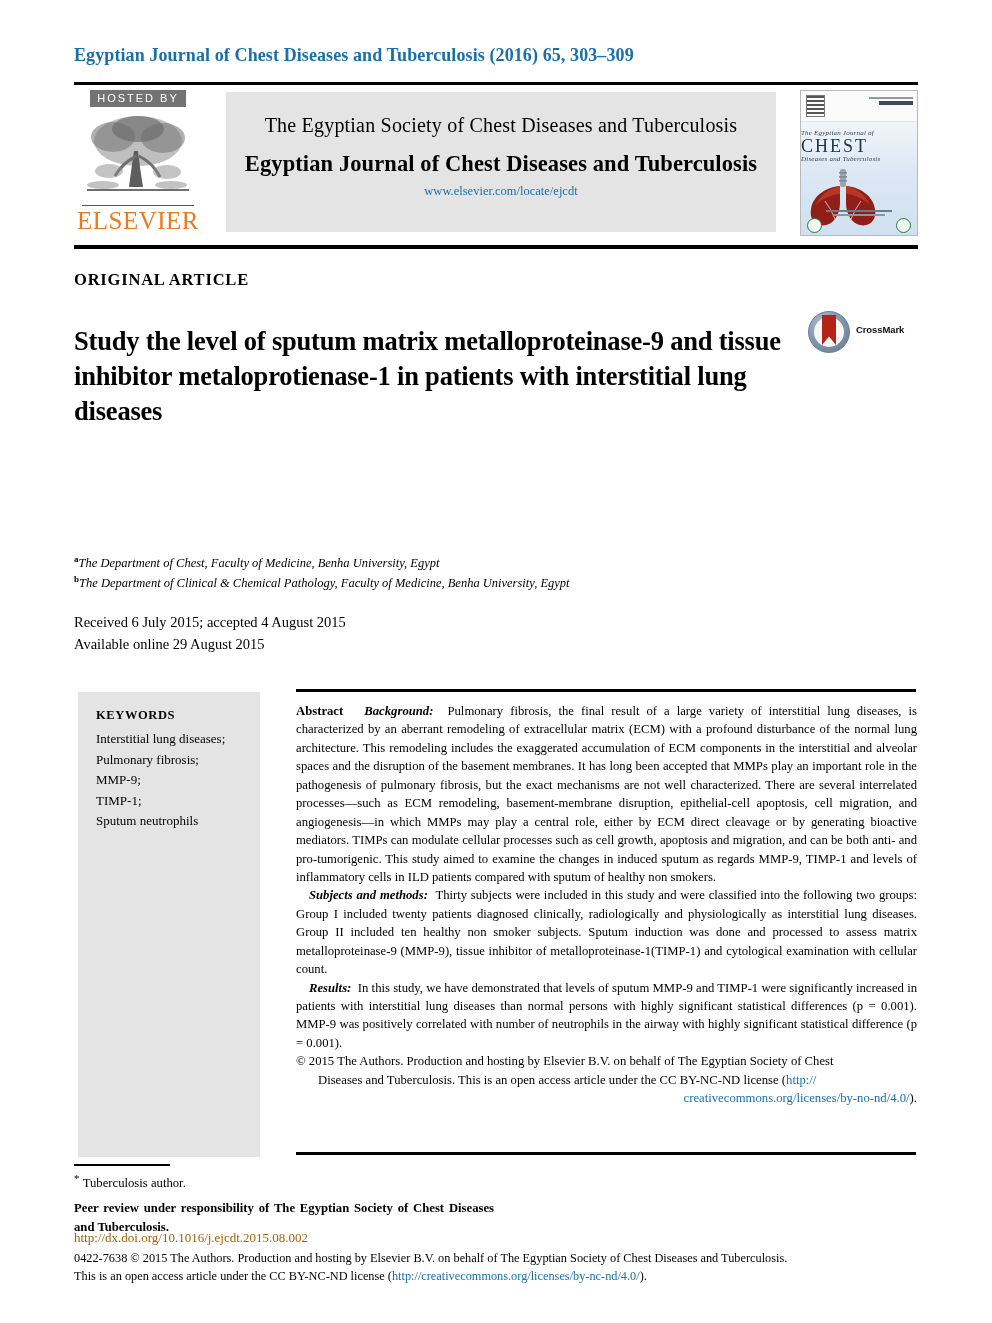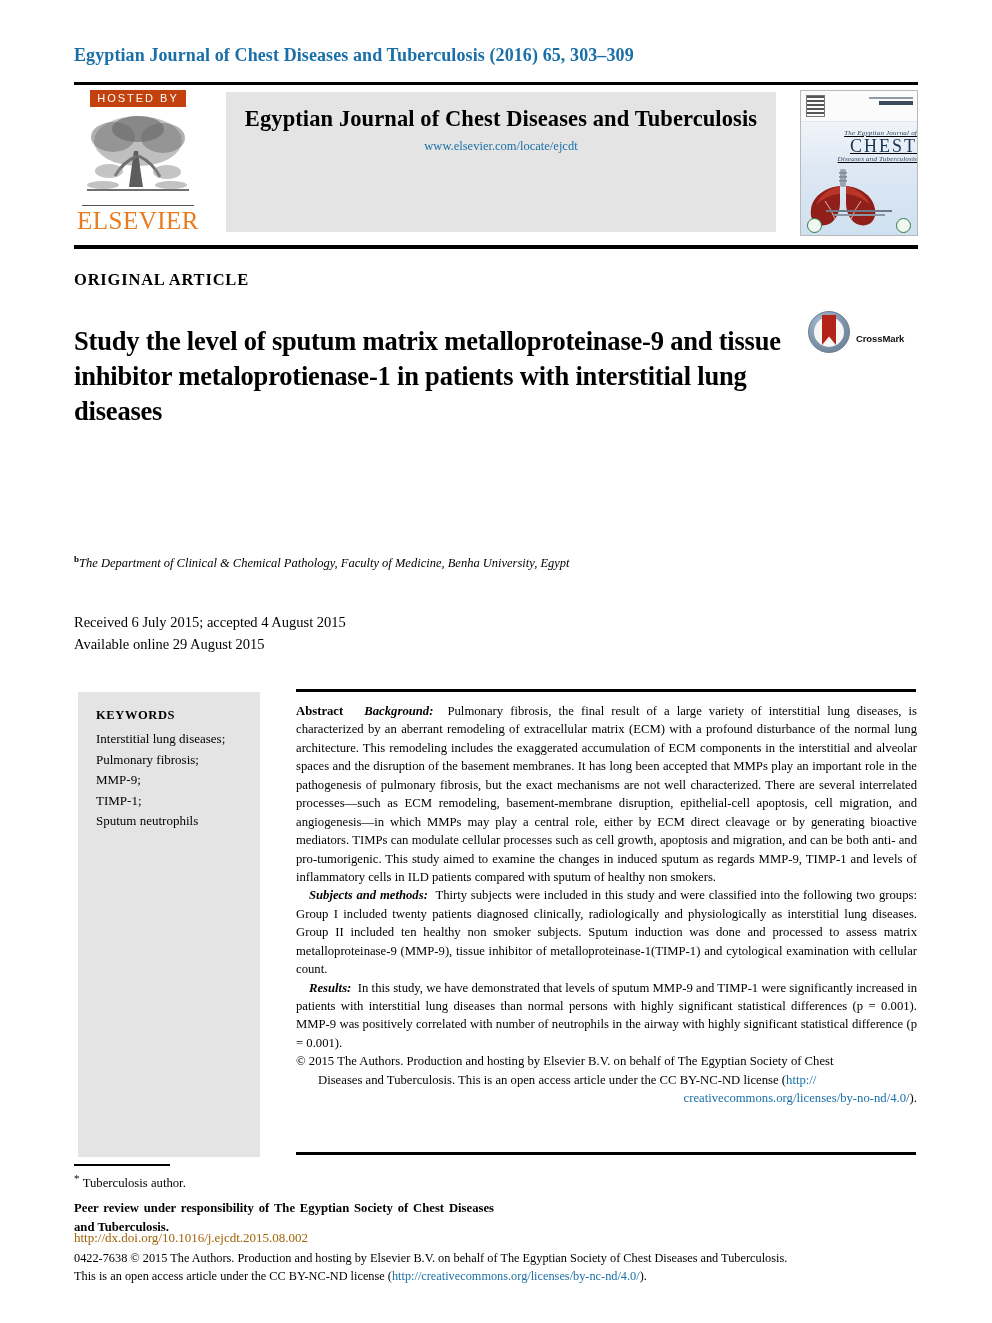--- a/index.html
+++ b/index.html
@@ -52,21 +52,21 @@
   }
   .elsevier-block {
     position: absolute;
     left: 0;
     top: 0;
     width: 128px;
     text-align: center;
   }
   .hosted-by {
     display: inline-block;
-    background: #c2410c;
+    background: #737373;
     color: #ffffff;
     font-family: "Liberation Sans", sans-serif;
     font-size: 11px;
     letter-spacing: 2px;
     padding: 2px 7px 3px 7px;
     margin-top: 2px;
   }
   .tree-logo {
     margin-top: 4px;
     width: 118px;
@@ -248,21 +248,21 @@
   }
   .cm-ribbon {
     position: absolute;
     left: 13px; top: 3px;
     width: 14px; height: 30px;
     background: #b32317;
     clip-path: polygon(0 0, 100% 0, 100% 100%, 50% 72%, 0 100%);
   }
   .cm-text {
     position: absolute;
-    left: 48px; top: 22px;
+    left: 48px; top: 13px;
     font-family: "Liberation Sans", sans-serif;
     font-size: 9.5px;
     font-weight: bold;
     color: #111;
     letter-spacing: -0.1px;
   }
 
   
   .authors {
     position: absolute;
@@ -448,35 +448,36 @@
           <ellipse cx="92" cy="74" rx="16" ry="4" fill="#9a9a9a" opacity="0.6"></ellipse>
         </g>
       </svg>
       <div class="elsevier-word">
         <span class="ul"></span>
         <span>ELSEVIER</span>
       </div>
     </div>
 
     <div class="journal-panel">
+      <div class="society-line">The Egyptian Society of Chest Diseases and Tuberculosis</div>
       <div class="journal-title">Egyptian Journal of Chest Diseases and Tuberculosis</div>
       <div class="journal-links">
         <div class="lnk">www.elsevier.com/locate/ejcdt</div>
       </div>
     </div>
 
     <div class="cover">
       <div class="c-top">
         <div class="c-elsevier"></div>
         <div class="c-pub">
             <i></i>
             <b></b>
           </div>
       </div>
-      <div style="text-align:right;padding-top:3px;text-decoration:underline;">
+      <div style="text-align:left;padding-top:3px;">
         <div class="c-tt1">The Egyptian Journal of</div>
         <div class="c-tt2">CHEST</div>
         <div class="c-tt3">Diseases and Tuberculosis</div>
       </div>
       <svg class="c-lungs" viewBox="0 0 84 62">
         <rect x="39" y="2" width="6" height="18" rx="2" fill="#9aa6b2"></rect>
         <rect x="38" y="5" width="8" height="1.6" fill="#7f8b97"></rect>
         <rect x="38" y="9" width="8" height="1.6" fill="#7f8b97"></rect>
         <rect x="38" y="13" width="8" height="1.6" fill="#7f8b97"></rect>
         <path d="M39 19 C26 20 12 28 10 42 C8 54 16 60 25 58 C34 56 39 46 39 36 Z" fill="#8f1f18"></path>
@@ -506,20 +507,21 @@
   <div class="crossmark">
     <div class="cm-badge">
       <div class="cm-inner"></div>
       <div class="cm-ribbon"></div>
     </div>
     <div class="cm-text">CrossMark</div>
   </div>
 
 
   <div class="affiliations">
+    <div><sup>a</sup><span>The Department of Chest, Faculty of Medicine, Benha University, Egypt</span></div>
     <div><sup>b</sup><span>The Department of Clinical &amp; Chemical Pathology, Faculty of Medicine, Benha University, Egypt</span></div>
   </div>
 
   <div class="dates">
     <div>Received 6 July 2015; accepted 4 August 2015</div>
     <div>Available online 29 August 2015</div>
   </div>
 
   <div class="keywords-box">
     <div class="kw-head">KEYWORDS</div>

